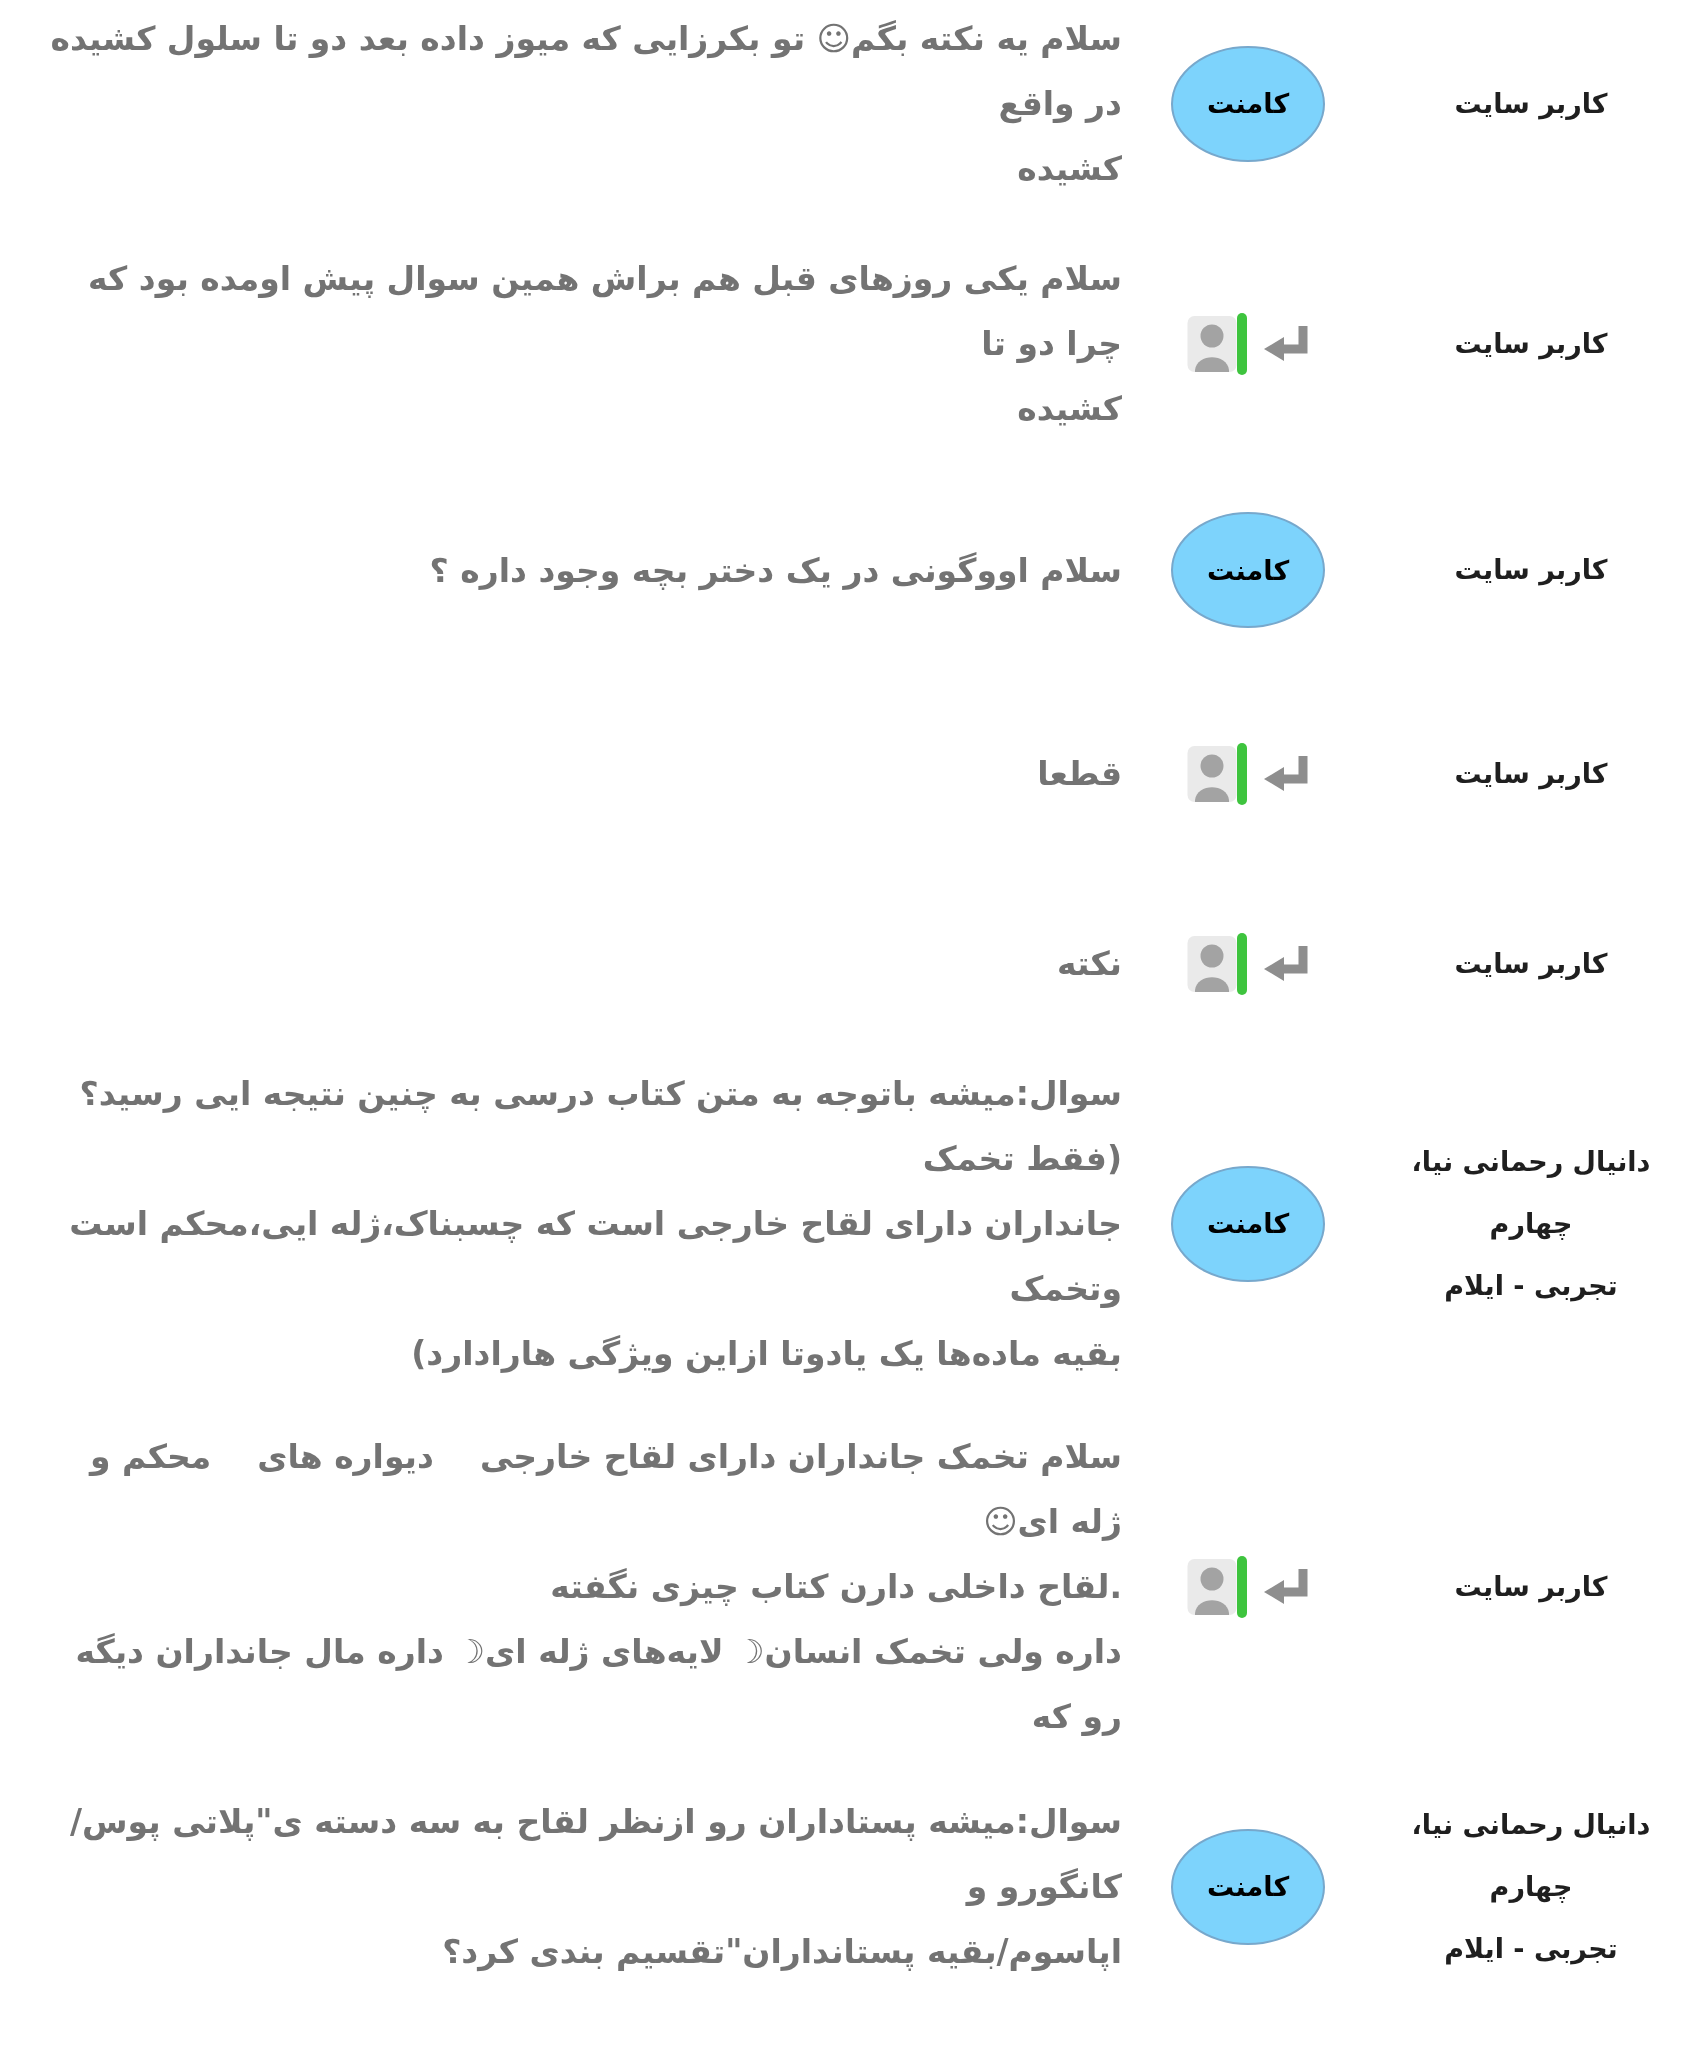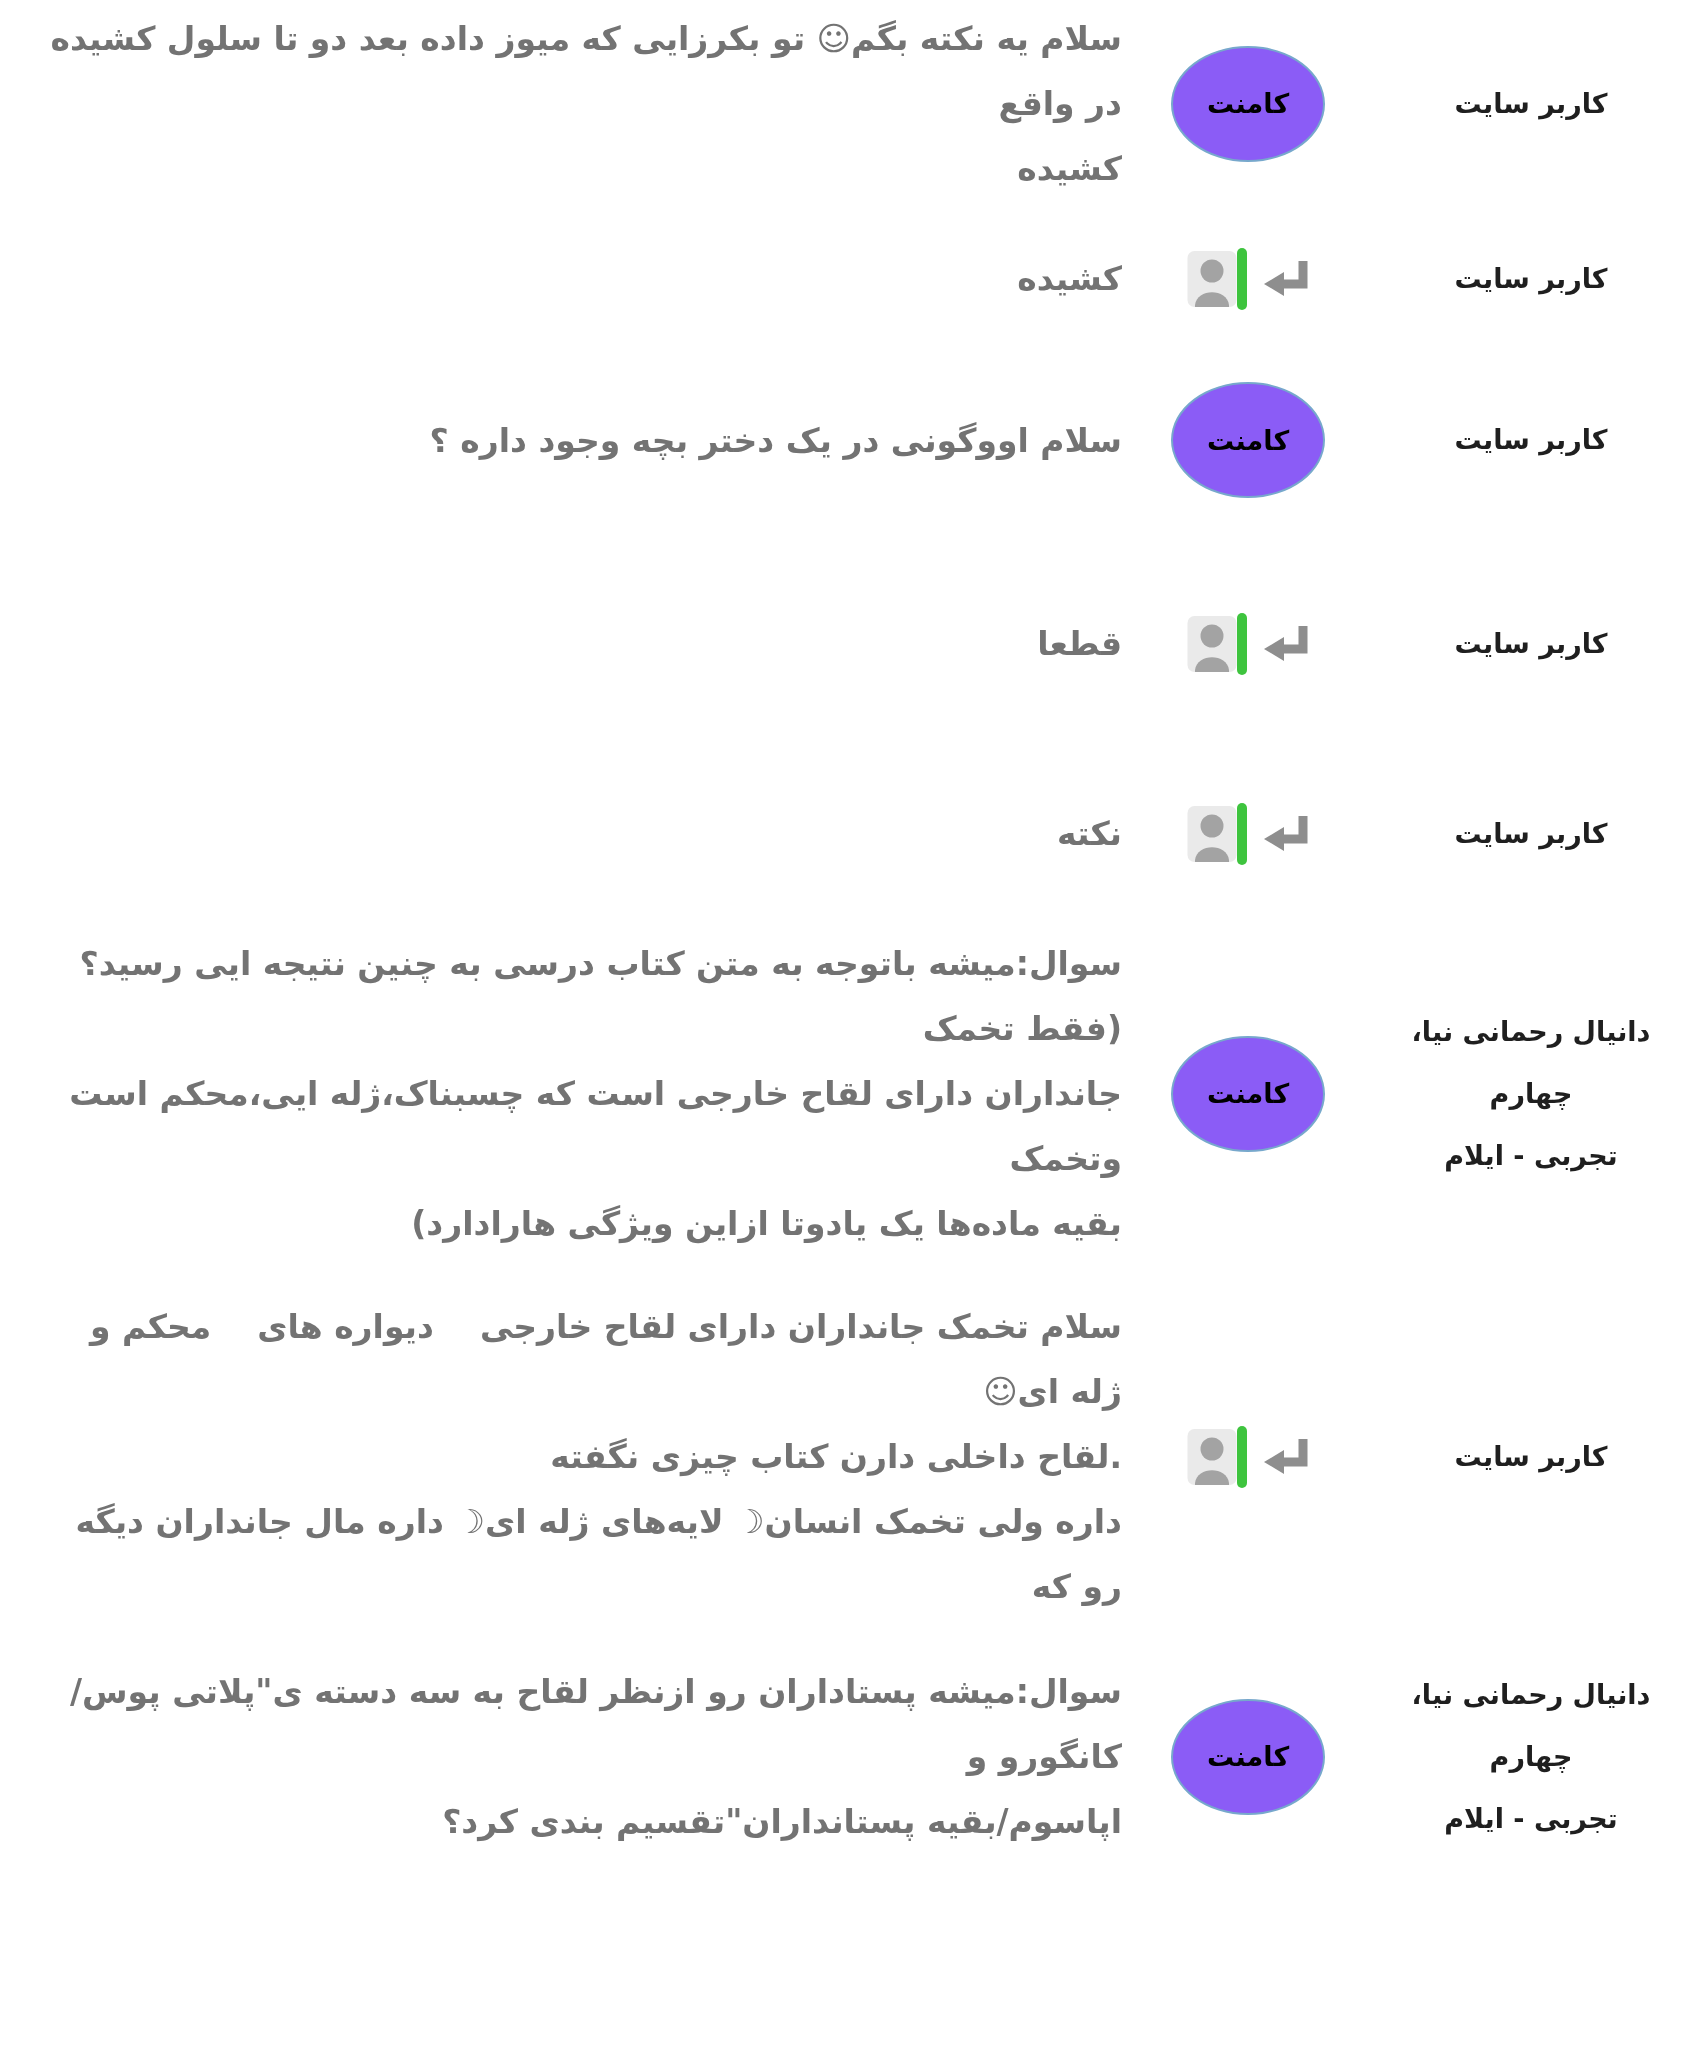--- a/index.html
+++ b/index.html
@@ -53,21 +53,21 @@
     flex: 0 0 236px;
     display: flex;
     justify-content: center;
     align-items: center;
   }
   .comment-ellipse {
     width: 154px;
     height: 116px;
     border: 2px solid #77a8cc;
     border-radius: 50%;
-    background: #8b5cf6;
+    background: #7dd3fc;
     display: flex;
     align-items: center;
     justify-content: center;
     box-sizing: border-box;
   }
   .badge-label {
     font-weight: bold;
     font-size: 27px;
     color: #000000;
   }
@@ -131,20 +131,21 @@
         </span>
         <span style="display:inline-flex;">
           <svg width="46" height="42" viewBox="0 0 46 42" xmlns="http://www.w3.org/2000/svg">
             <path d="M40 3 L40 26 L18 26" stroke="#8e8e8e" stroke-width="9" fill="none"></path>
             <polygon points="21,14 21,38 1,26" fill="#8e8e8e"></polygon>
           </svg>
         </span>
       </div>
     </div>
     <div class="col-text">
+        <div class="text-line">سلام یکی روزهای قبل هم براش همین سوال پیش اومده بود که چرا دو تا</div>
         <div class="text-line">کشیده</div>
       </div>
   </div>
 
   <div class="row">
     <div class="col-user">
       <div class="user-name">
           <div>کاربر سایت</div>
         </div>
     </div>

